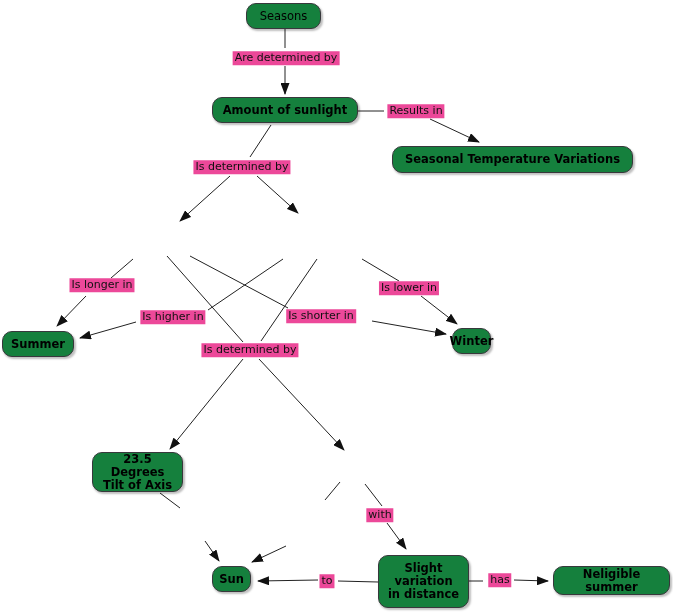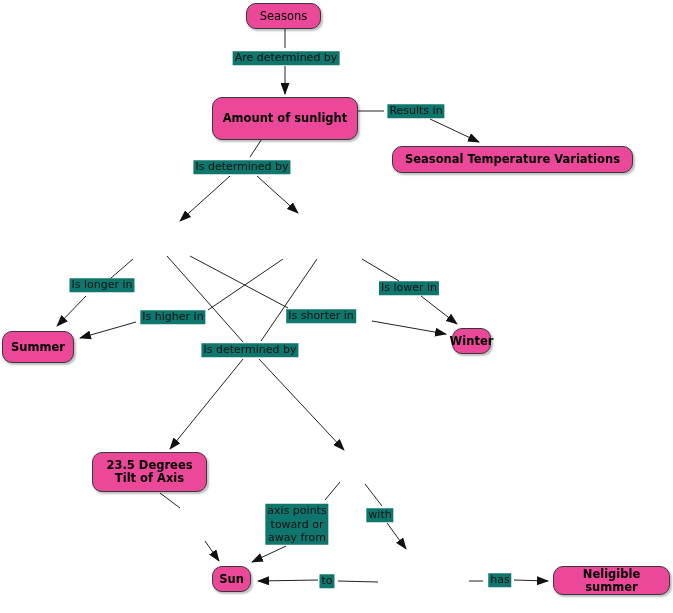--- a/index.html
+++ b/index.html
@@ -5,29 +5,29 @@
   html,body{margin:0;padding:0;background:#ffffff;}
   .canvas{
     position:relative;width:673px;height:613px;background:#ffffff;
     font-family:"DejaVu Sans","Liberation Sans",sans-serif;overflow:hidden;
   }
   .edges{position:absolute;left:0;top:0;width:673px;height:613px;}
   .edges line{stroke:#222222;stroke-width:1;}
   .node{
     position:absolute;box-sizing:border-box;
     display:flex;align-items:center;justify-content:center;text-align:center;
-    background:#ec4899;border:1px solid #38383c;border-radius:10px;
+    background:#15803d;border:1px solid #38383c;border-radius:10px;
     font-weight:bold;font-size:11.5px;line-height:13px;color:#000000;
     white-space:pre-line;padding:2px 4px;
     box-shadow:1.5px 2px 2px rgba(0,0,0,0.25);
   }
   .node.plain{font-weight:normal;}
   .elabel{
     position:absolute;transform:translate(-50%,-50%);
-    background:#0f766e;padding:0 2px;
+    background:#ec4899;padding:0 2px;
     font-size:11px;line-height:13.5px;color:#111111;text-align:center;
     white-space:pre-line;
   }
 </style>
 </head>
 <body>
 
 <div class="canvas">
 
   <svg class="edges" xmlns="http://www.w3.org/2000/svg" width="673" height="613">
@@ -61,37 +61,37 @@
     <line x1="286" y1="546" x2="252" y2="562" marker-end="url(#arrow)"></line>
     <line x1="365" y1="484" x2="382" y2="506"></line>
     <line x1="387" y1="523" x2="406" y2="549" marker-end="url(#arrow)"></line>
     <line x1="378" y1="582" x2="338" y2="581"></line>
     <line x1="318" y1="580" x2="258" y2="581" marker-end="url(#arrow)"></line>
     <line x1="469" y1="581" x2="483" y2="581"></line>
     <line x1="514" y1="580" x2="548" y2="581" marker-end="url(#arrow)"></line>
   </svg>
 
   <div class="node plain" style="left:246px;top:3px;width:75px;height:26px">Seasons</div>
-  <div class="node" style="left:212px;top:97px;width:146px;height:43px">Amount of sunlight</div>
+  <div class="node" style="left:212px;top:97px;width:146px;height:26px">Amount of sunlight</div>
   <div class="node" style="left:392px;top:146px;width:241px;height:27px">Seasonal Temperature Variations</div>
-  <div class="node" style="left:2px;top:331px;width:72px;height:32px">Summer</div>
+  <div class="node" style="left:2px;top:331px;width:72px;height:26px">Summer</div>
   <div class="node" style="left:452px;top:328px;width:39px;height:26px">Winter</div>
-  <div class="node" style="left:92px;top:452px;width:115px;height:40px">23.5 Degrees
+  <div class="node" style="left:92px;top:452px;width:91px;height:40px">23.5 Degrees
 Tilt of Axis</div>
   <div class="node" style="left:212px;top:566px;width:39px;height:26px">Sun</div>
+  <div class="node" style="left:378px;top:555px;width:91px;height:53px">Slight
+variation
+in distance</div>
   <div class="node" style="left:553px;top:566px;width:117px;height:29px">Neligible summer</div>
 
   <div class="elabel" style="left:286px;top:58px">Are determined by</div>
   <div class="elabel" style="left:416px;top:111px">Results in</div>
   <div class="elabel" style="left:242px;top:167px">Is determined by</div>
   <div class="elabel" style="left:102px;top:285px">Is longer in</div>
   <div class="elabel" style="left:173px;top:317px">Is higher in</div>
   <div class="elabel" style="left:321px;top:316px">Is shorter in</div>
   <div class="elabel" style="left:409px;top:288px">Is lower in</div>
   <div class="elabel" style="left:250px;top:350px">Is determined by</div>
-  <div class="elabel" style="left:297px;top:524px">axis points
-toward or
-away from</div>
   <div class="elabel" style="left:380px;top:515px">with</div>
   <div class="elabel" style="left:327px;top:581px">to</div>
   <div class="elabel" style="left:500px;top:580px">has</div>
 
 </div>
 
 </body></html>

